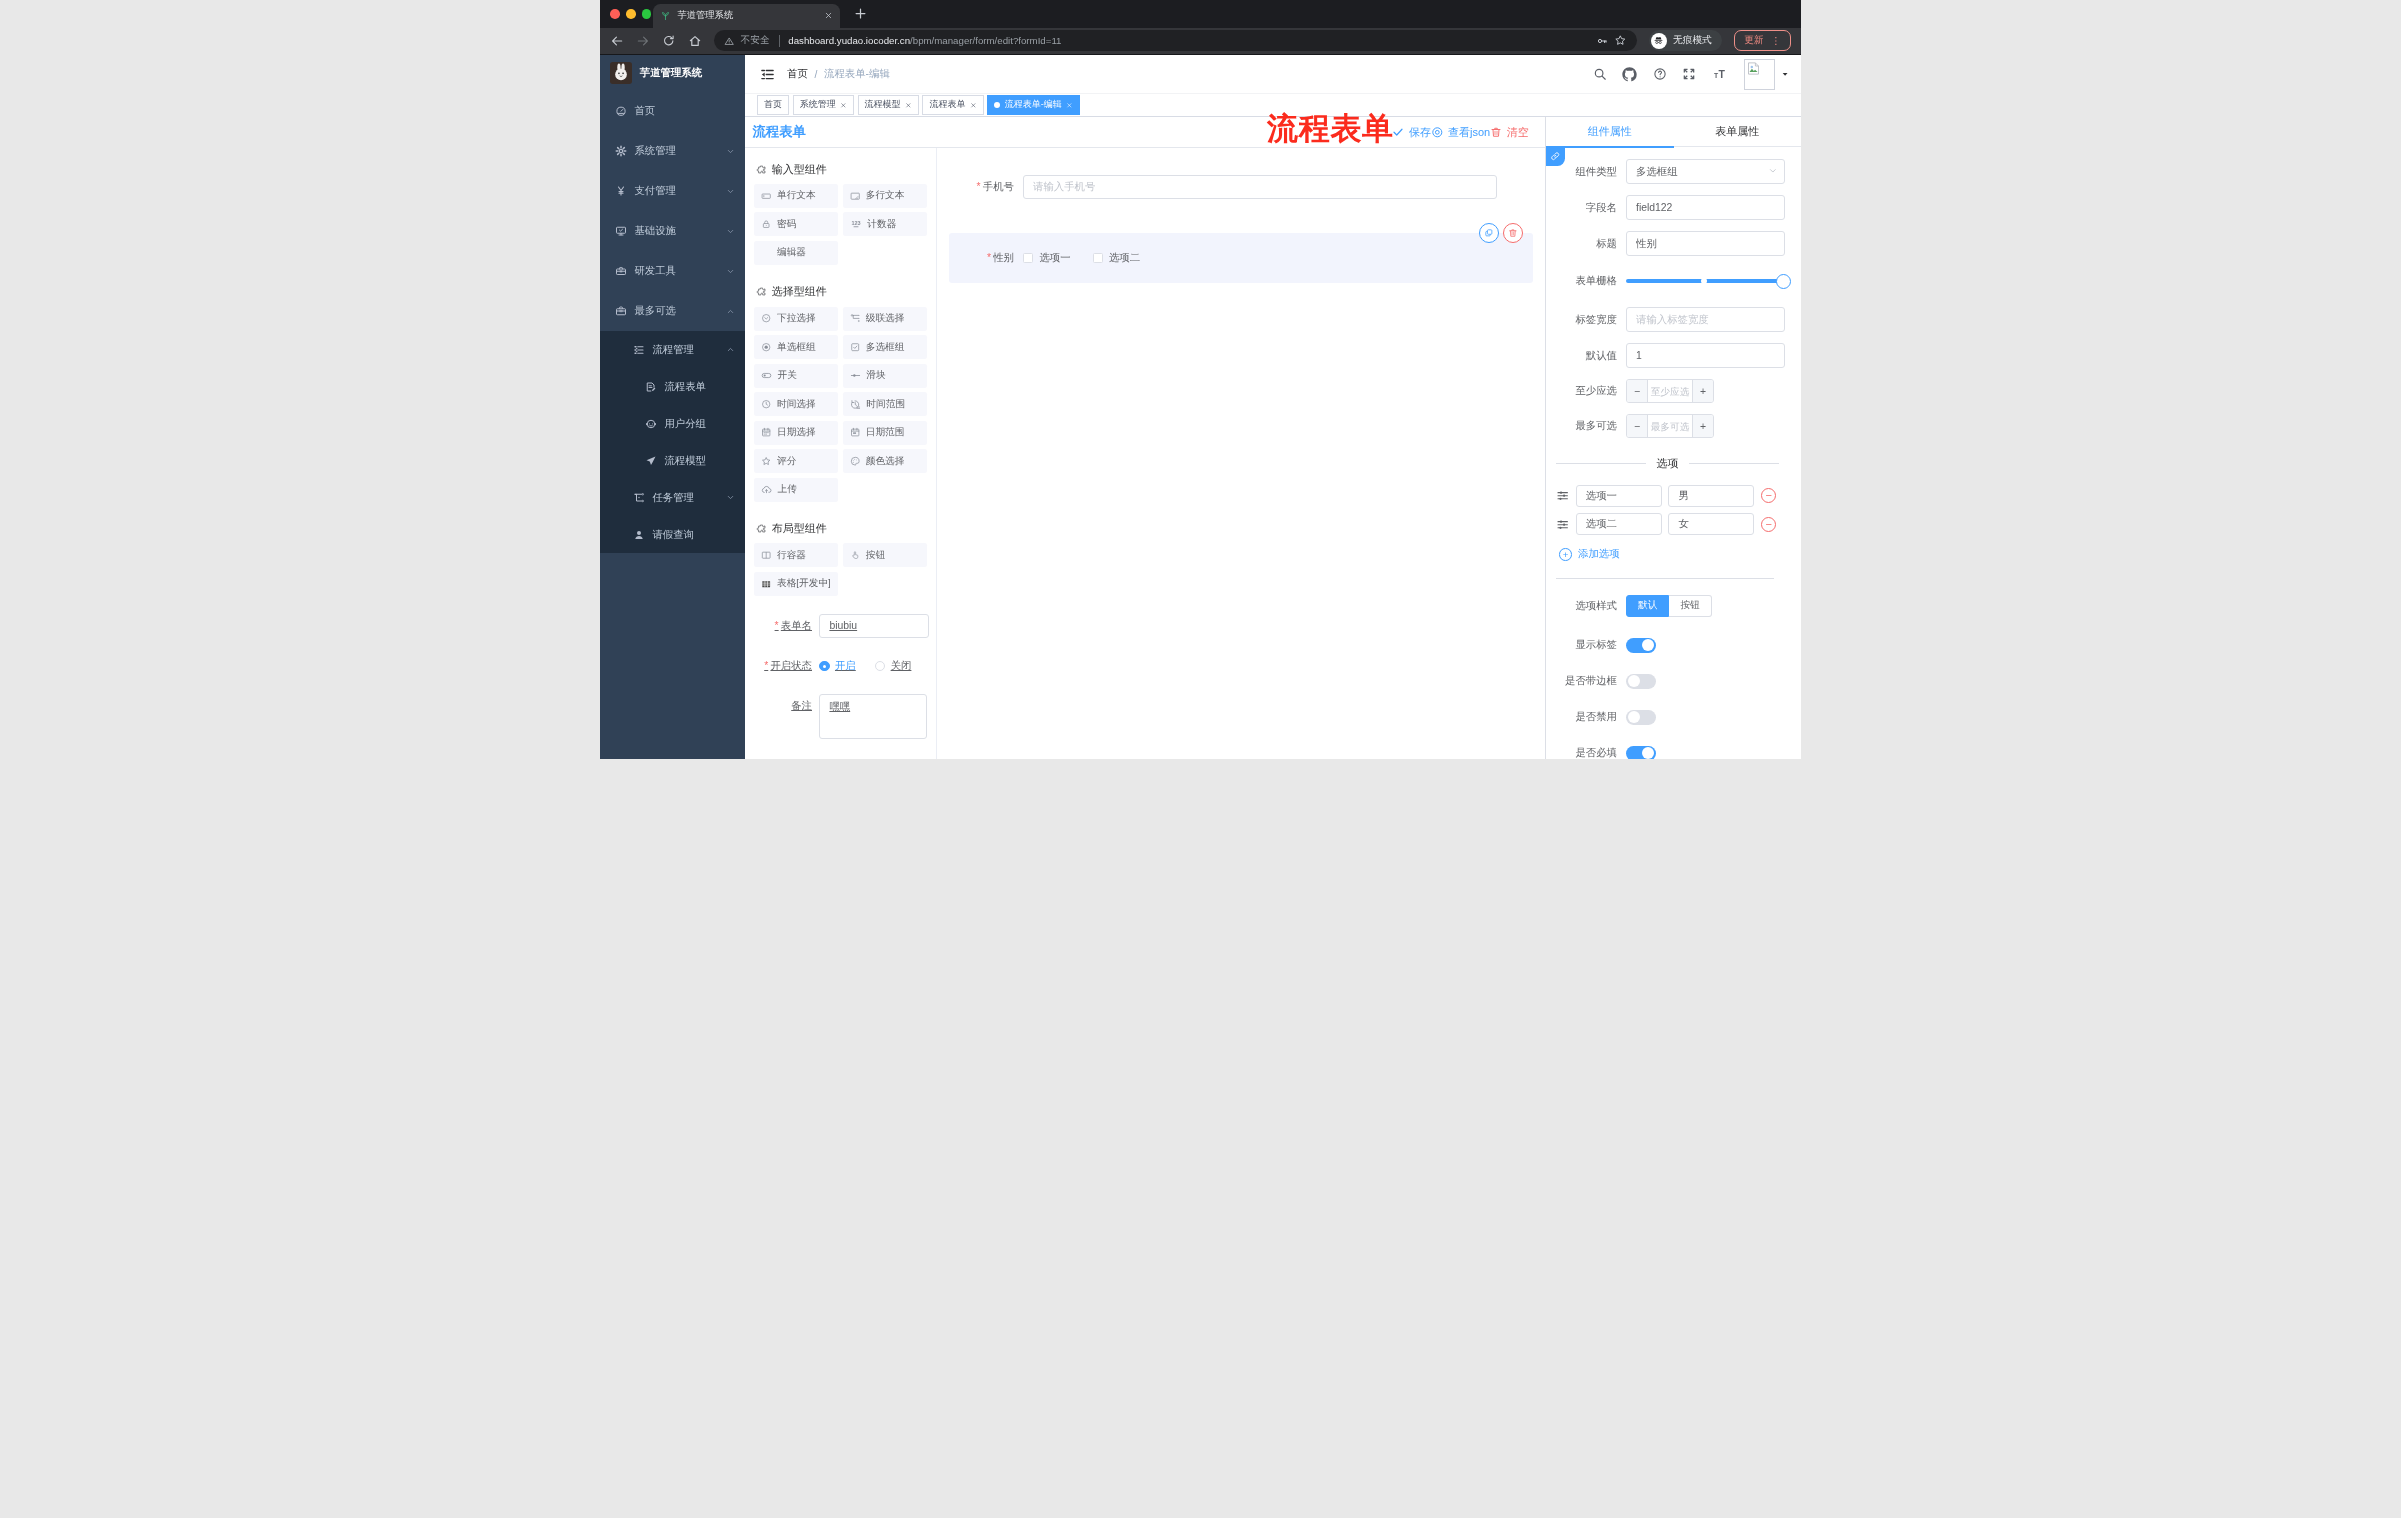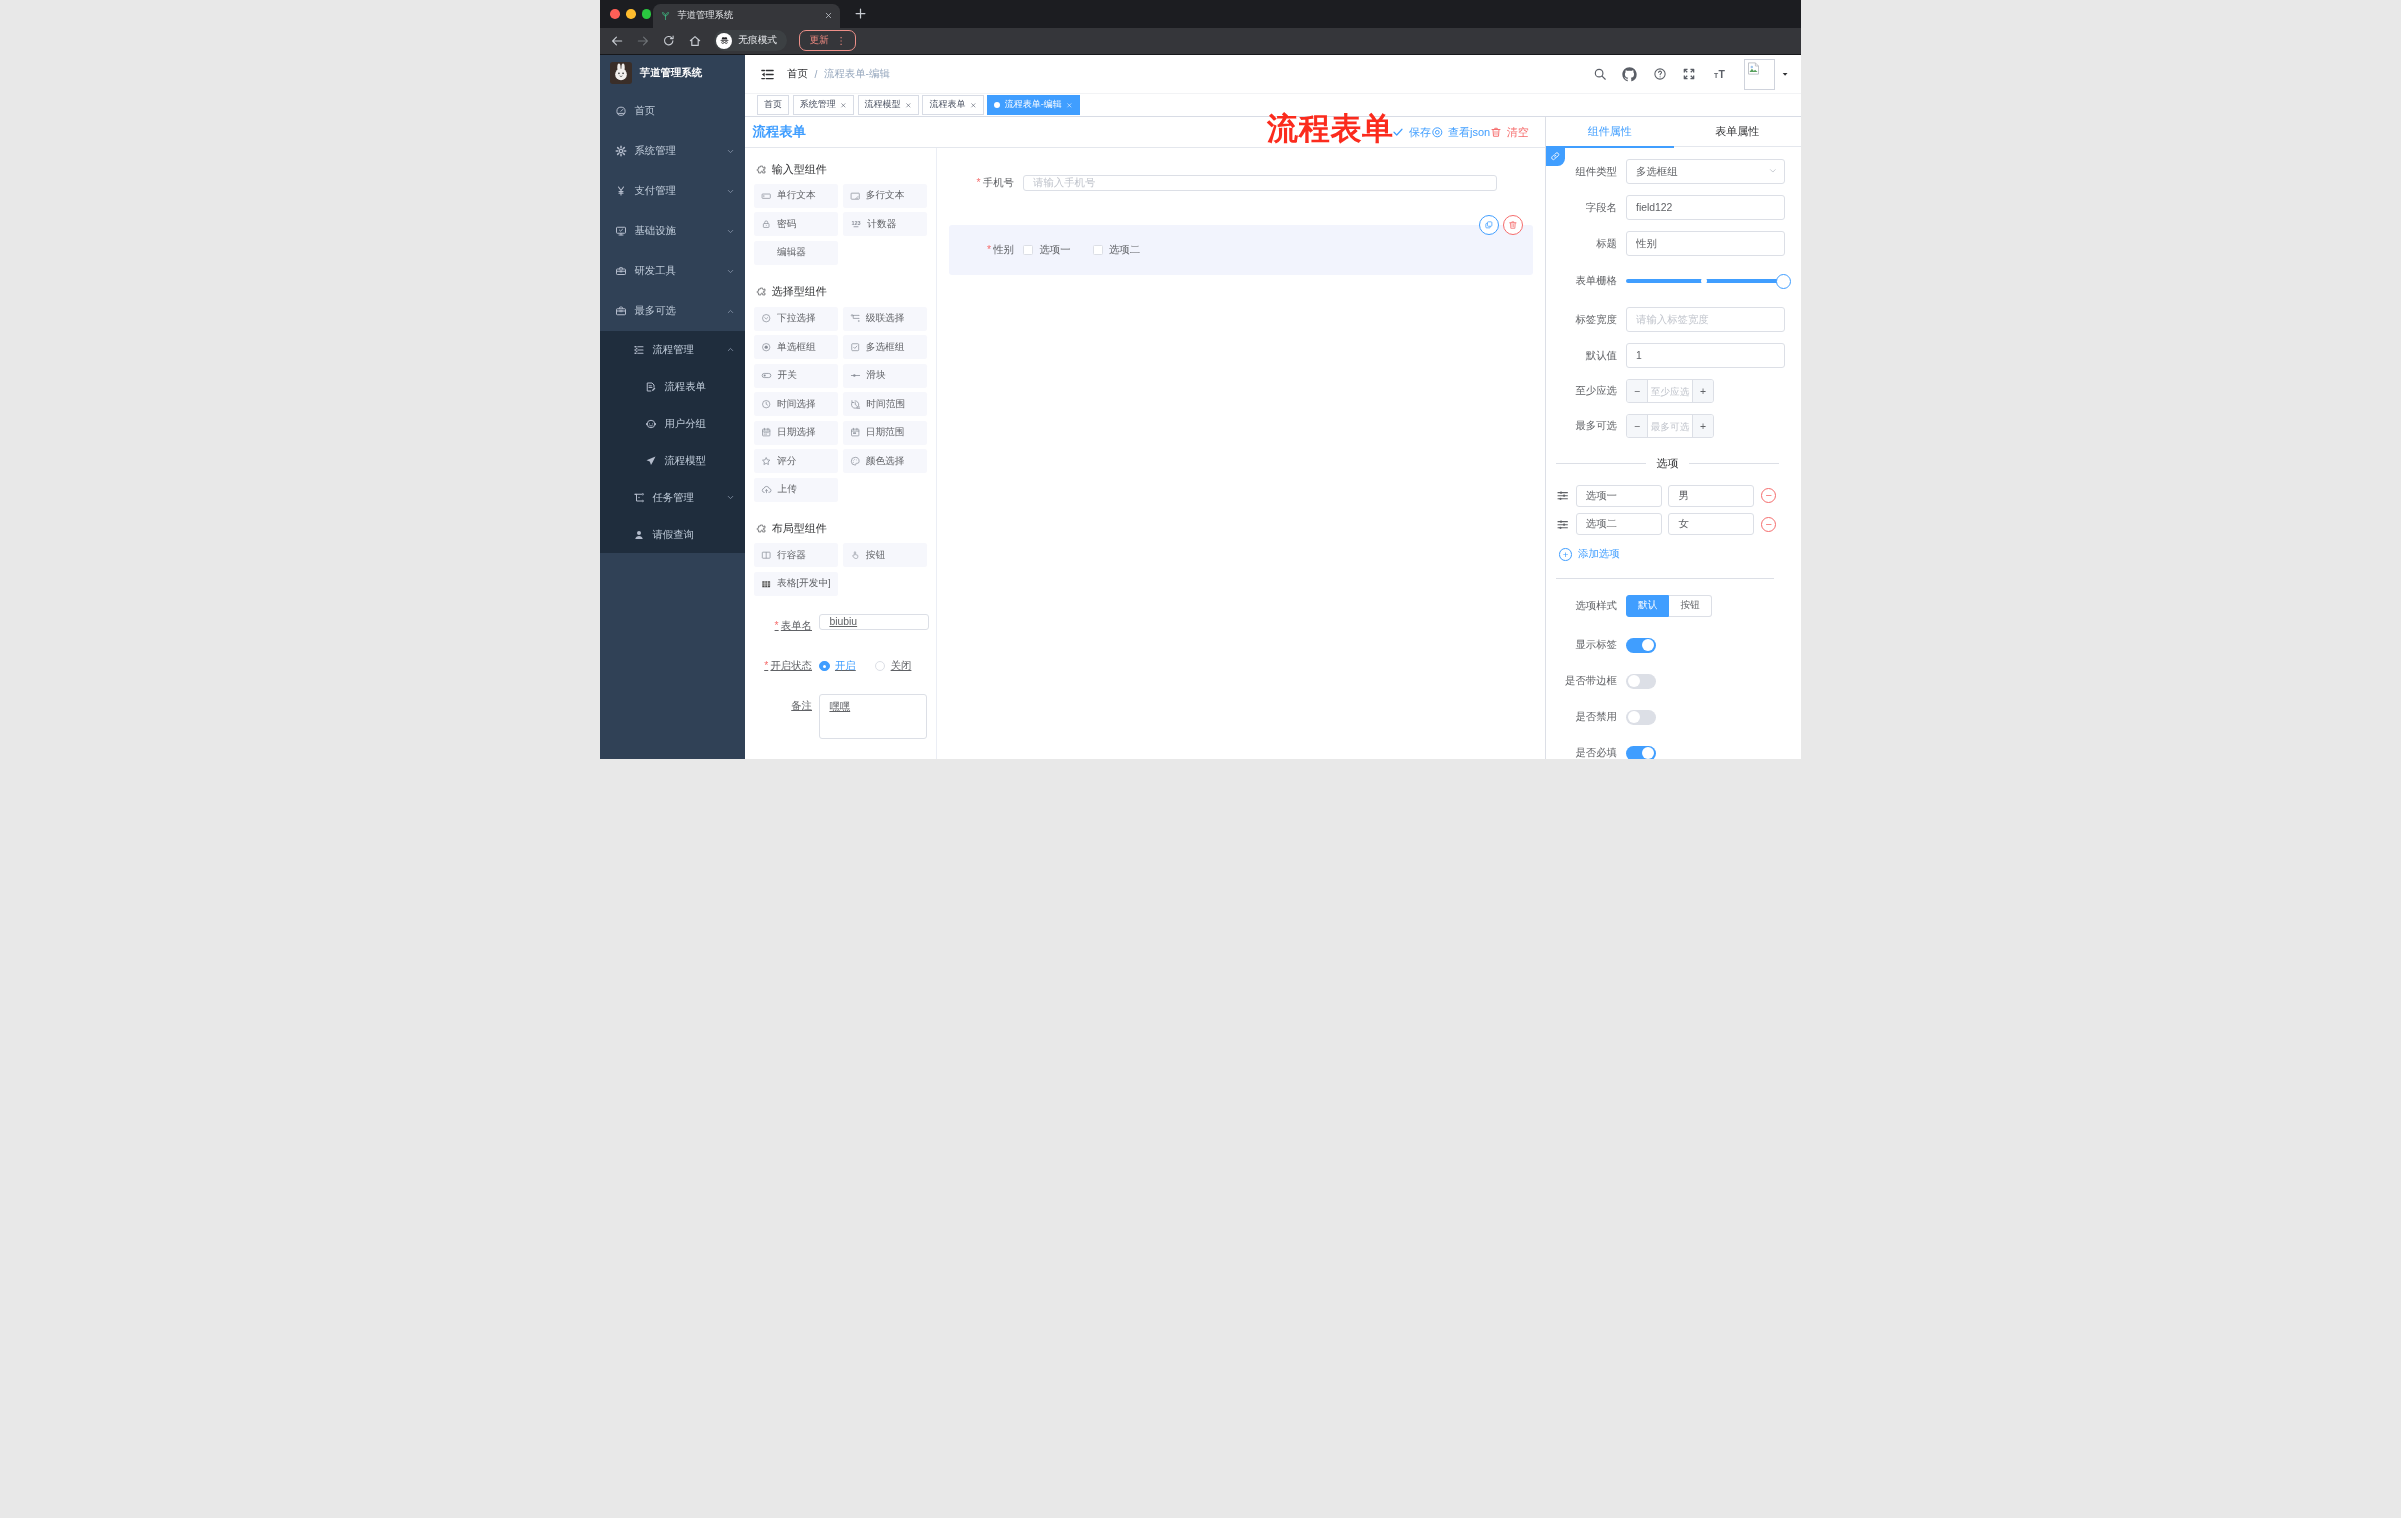--- a/index.html
+++ b/index.html
@@ -74,21 +74,21 @@
   .psec-title .pic { color:#606266; display:flex; }
   .pgrid { display:grid; grid-template-columns:1fr 1fr; gap:4.5px; }
   .pitem { height:24px; background:#f6f7fc; border-radius:2.2px; display:flex; align-items:center; gap:5.2px; padding-left:7.4px; font-size:9.7px; color:#606266; cursor:grab; }
   .pitem .iic { color:#8a8f99; display:flex; }
   .pitem .iic.dark { color:#4a4a4a; }
 
   .pal-form { margin-top:18px; }
   .frow { display:flex; align-items:flex-start; margin-bottom:16.3px; font-size:10.4px; color:#606266;text-decoration:underline; }
   .flabel { width:58px; text-align:right; margin-right:7.4px; line-height:24px; flex-shrink:0; }
   .req { color:#F56C6C; margin-right:2.2px; }
-  input.el { border:0.7px solid #dcdfe6; border-radius:3px; height:16px; padding:0 9px; font-size:10.4px; color:#606266; outline:none; background:#fff; font-family:"Liberation Sans",sans-serif; }
+  input.el { border:0.7px solid #dcdfe6; border-radius:3px; height:24px; padding:0 9px; font-size:10.4px; color:#606266; outline:none; background:#fff; font-family:"Liberation Sans",sans-serif; }
   input.el::placeholder, textarea.el::placeholder { color:#c0c4cc; }
   .w150 { width:110px; }
   .radios { display:flex; align-items:center; gap:19.3px; height:24px; }
   .radio { display:flex; align-items:center; gap:5.2px; cursor:pointer; }
   .rdot { width:10.4px; height:10.4px; border-radius:50%; border:0.7px solid #dcdfe6; background:#fff; position:relative; }
   .radio.on .rdot { border-color:#409EFF; background:#409EFF; }
   .radio.on .rdot::after { content:''; position:absolute; left:3px; top:3px; width:3px; height:3px; border-radius:50%; background:#fff; }
   .radio.on .rtext { color:#409EFF; }
   textarea.el { border:0.7px solid #dcdfe6; border-radius:3px; padding:4.5px 9px; font-size:10.4px; color:#606266; outline:none; resize:none; font-family:"Liberation Sans",sans-serif; }
 
@@ -458,20 +458,35 @@
     <span class="navic">
         <svg class="ic" width="13.4" height="13.4" viewBox="0 0 18 18">
           <use href="#i-reload"></use>
         </svg>
       </span>
     <span class="navic">
         <svg class="ic" width="14" height="14" viewBox="0 0 19 19">
           <use href="#i-home"></use>
         </svg>
       </span>
+    <div class="omnibox">
+      <svg class="ic" width="10.4" height="10.4" viewBox="0 0 14 14">
+          <use href="#i-warn"></use>
+        </svg>
+      <span>不安全</span>
+      <span class="sep"></span>
+      <span><span class="domain">dashboard.yudao.iocoder.cn</span><span>/bpm/manager/form/edit?formId=11</span></span>
+      <span class="spacer"></span>
+      <svg class="ic" width="12" height="12" style="color:#c7cbd1" viewBox="0 0 16 16">
+          <use href="#i-key"></use>
+        </svg>
+      <svg class="ic" width="12.6" height="12.6" style="color:#c7cbd1" viewBox="0 0 17 17">
+          <use href="#i-star"></use>
+        </svg>
+    </div>
     <div class="incog">
       <span class="incog-circle">
           <svg class="ic" width="11" height="11" viewBox="0 0 15 15">
             <use href="#i-incognito"></use>
           </svg>
         </span>
       <span>无痕模式</span>
     </div>
     <div class="updatebtn">
       <span>更新</span>

